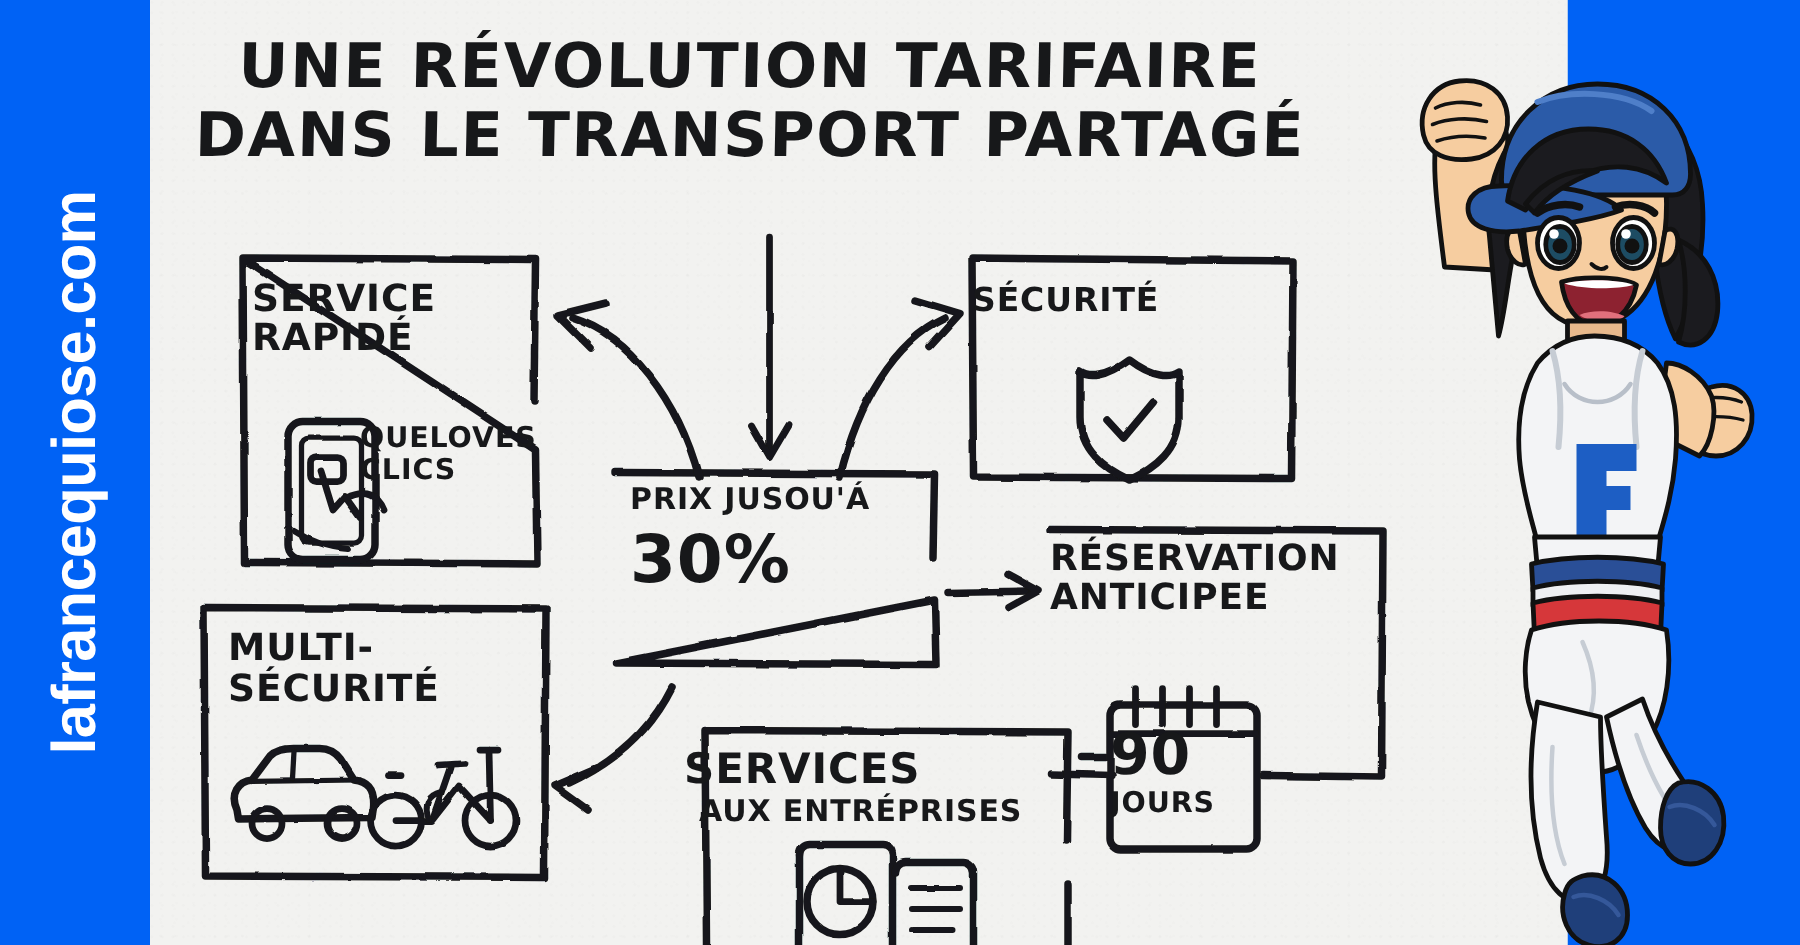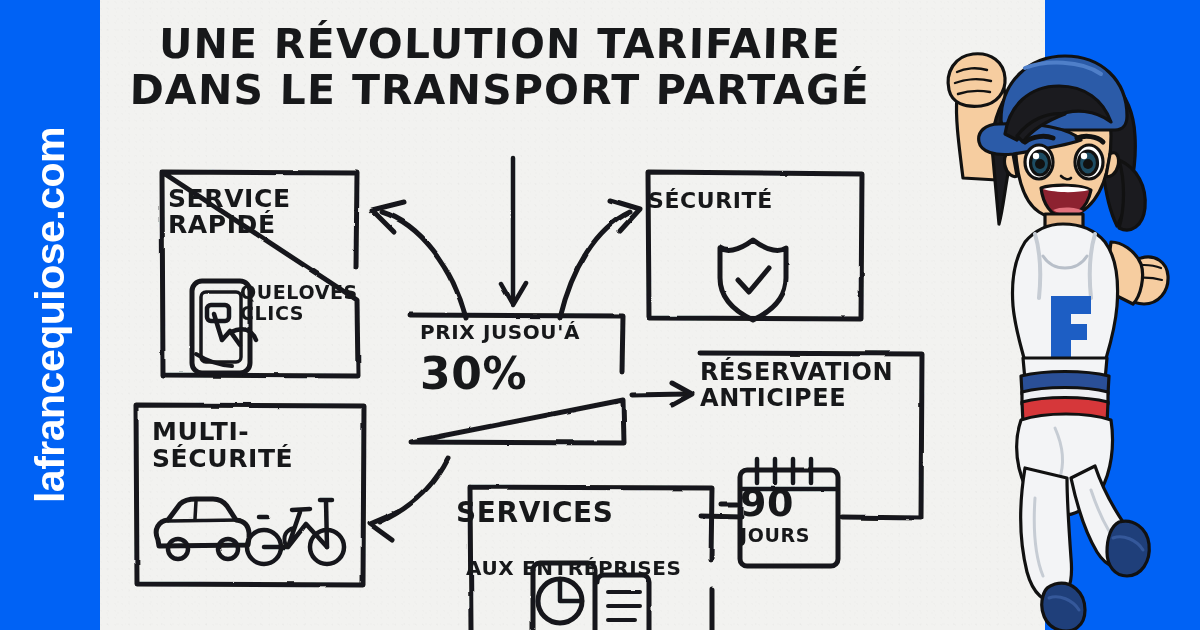--- a/index.html
+++ b/index.html
@@ -91,21 +91,21 @@
   .t-clics     { left:240px; top:282px; width:125px; font-size:19px; line-height:1.12; }
   .t-securite  { left:648px; top:190px; width:215px; font-size:22px; }
   .t-prix-top  { left:420px; top:322px; width:200px; font-size:20px; }
   .t-prix-big  { left:420px; top:352px; width:200px; font-size:44px; line-height:1; }
   .t-prix-bot  { left:420px; top:406px; width:200px; font-size:22px; }
   .t-reserv    { left:700px; top:360px; width:218px; font-size:24px; line-height:1.08; }
   .t-90        { left:740px; top:484px; width:96px; font-size:38px; line-height:1; }
   .t-jours     { left:740px; top:526px; width:96px; font-size:19px; }
   .t-multi     { left:152px; top:418px; width:210px; font-size:25px; line-height:1.08; }
   .t-services  { left:456px; top:498px; width:222px; font-size:28px; }
-  .t-services2 { left:466px; top:530px; width:246px; font-size:20px;margin-top:28px; }
+  .t-services2 { left:466px; top:530px; width:246px; font-size:20px; }
 
   
   #mascot { position:absolute; left:905px; top:28px; width:295px; height:602px; z-index:30; }
 </style>
 </head>
 <body>
 
 <div id="stage">
 
   <div id="board"></div>

